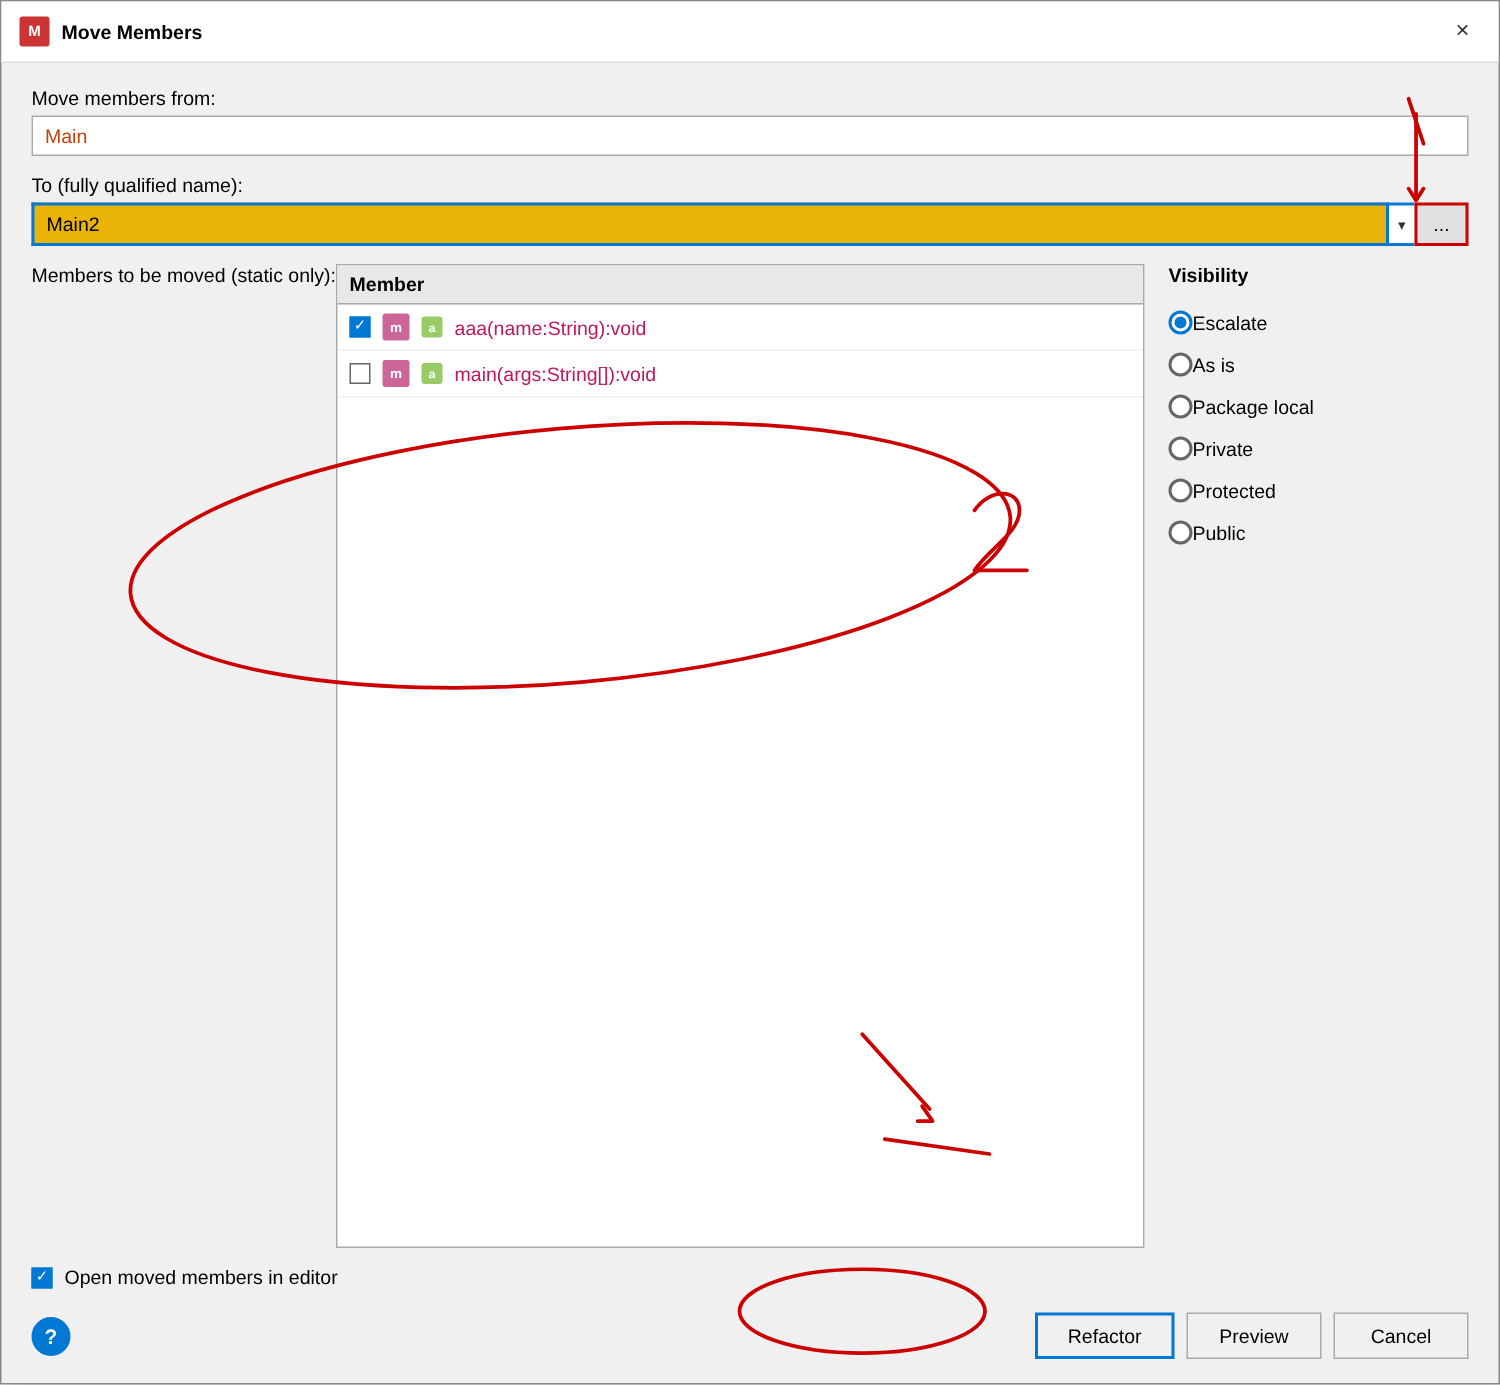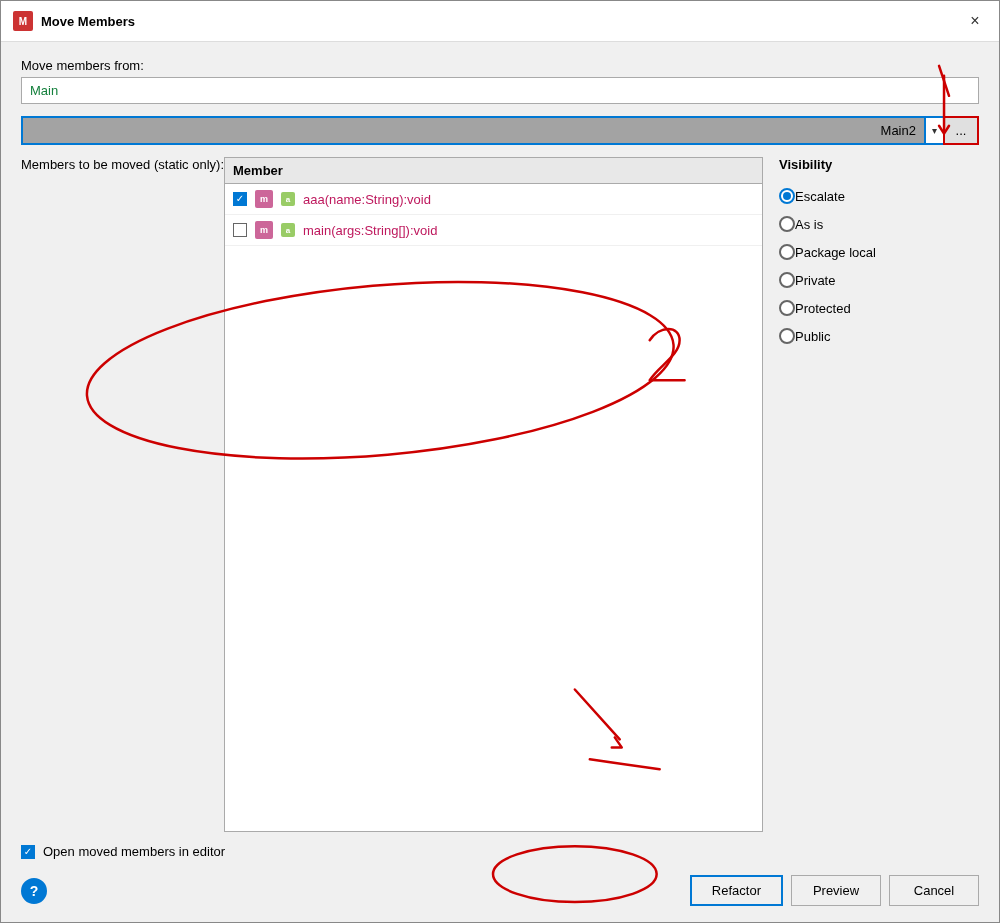--- a/index.html
+++ b/index.html
@@ -74,39 +74,38 @@
       font-size: 13px;
       color: #000;
       margin-bottom: 4px;
     }
 
     .text-field {
       background: white;
       border: 1px solid #aaa;
       padding: 5px 8px;
       font-size: 13px;
-      color: #15803d;
+      color: #c2410c;
       width: 100%;
     }
 
     .dropdown-row {
       display: flex;
       align-items: stretch;
       gap: 0;
     }
     .dropdown-input {
       flex: 1;
-      background: #a3a3a3;
+      background: #eab308;
       border: 2px solid #0078d4;
       border-right: none;
       padding: 5px 8px;
       font-size: 13px;
       color: #000;
       outline: none;
-      text-align: right;
     }
     .dropdown-arrow-btn {
       background: white;
       border: 2px solid #0078d4;
       border-right: none;
       padding: 0 6px;
       cursor: pointer;
       display: flex;
       align-items: center;
       font-size: 10px;
@@ -349,20 +348,21 @@
   </div>
 
   <div class="dialog-body">
 
     <div>
       <div class="field-label">Move members from:</div>
       <input type="text" class="text-field" value="Main" style="">
     </div>
 
     <div>
+      <div class="field-label">To (fully qualified name):</div>
       <div class="dropdown-row">
         <input type="text" class="dropdown-input" value="Main2" style="">
         <button class="dropdown-arrow-btn">▾</button>
         <button class="browse-btn">...</button>
       </div>
     </div>
 
     <div class="main-area">
 
       <div class="members-section">

